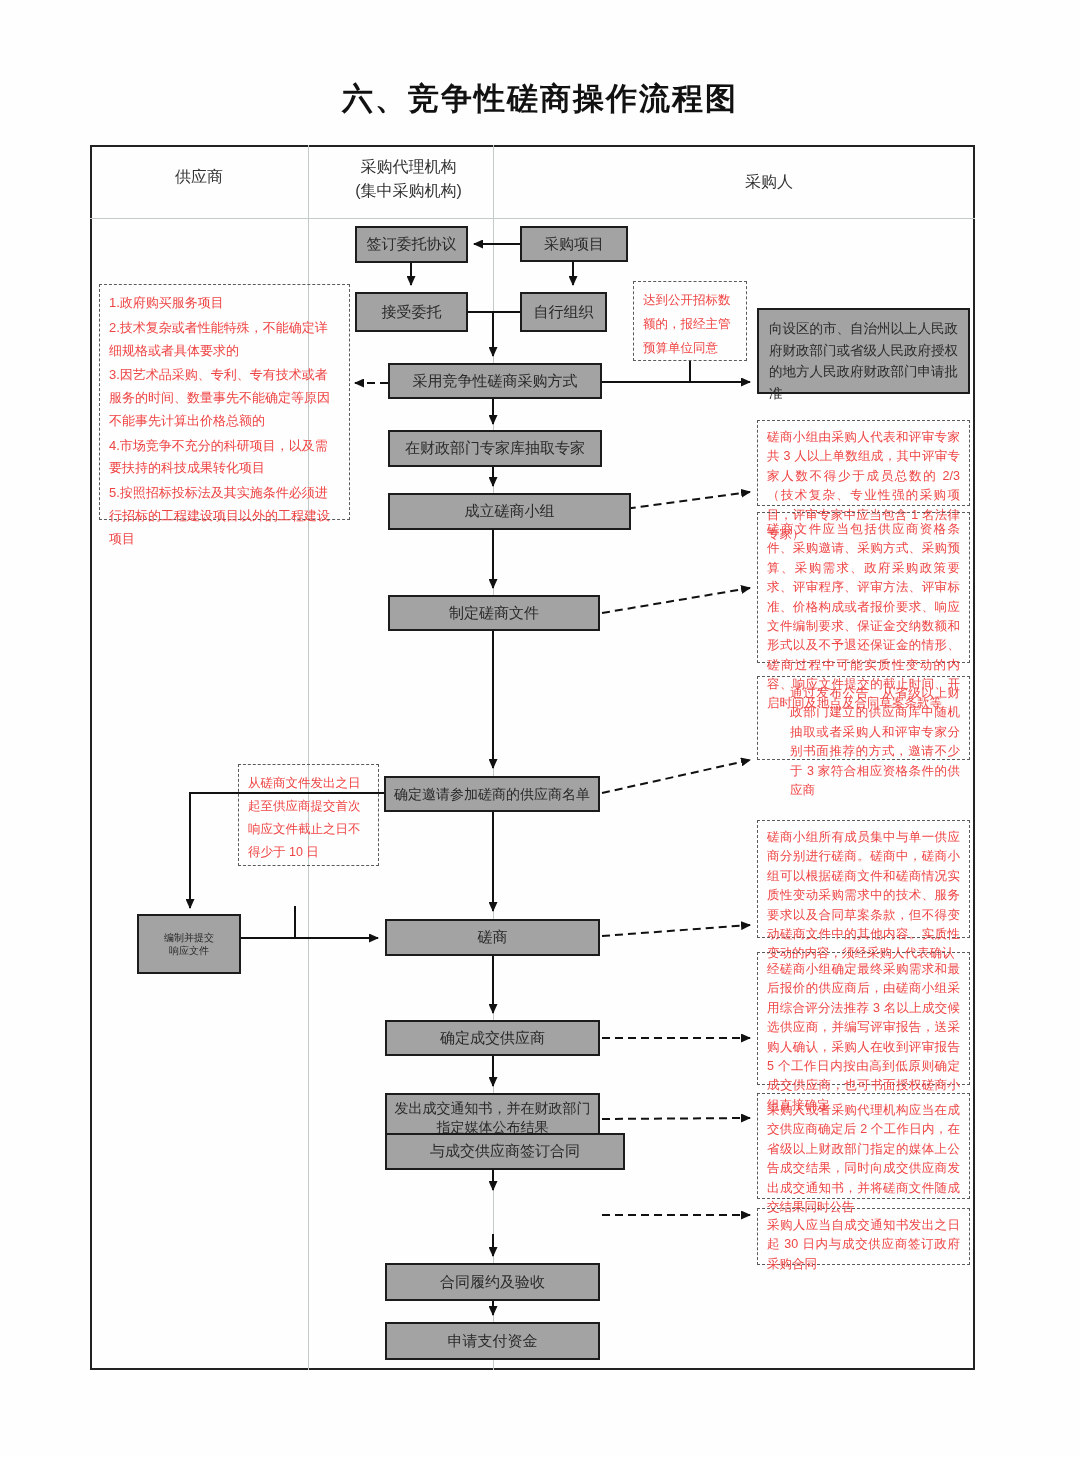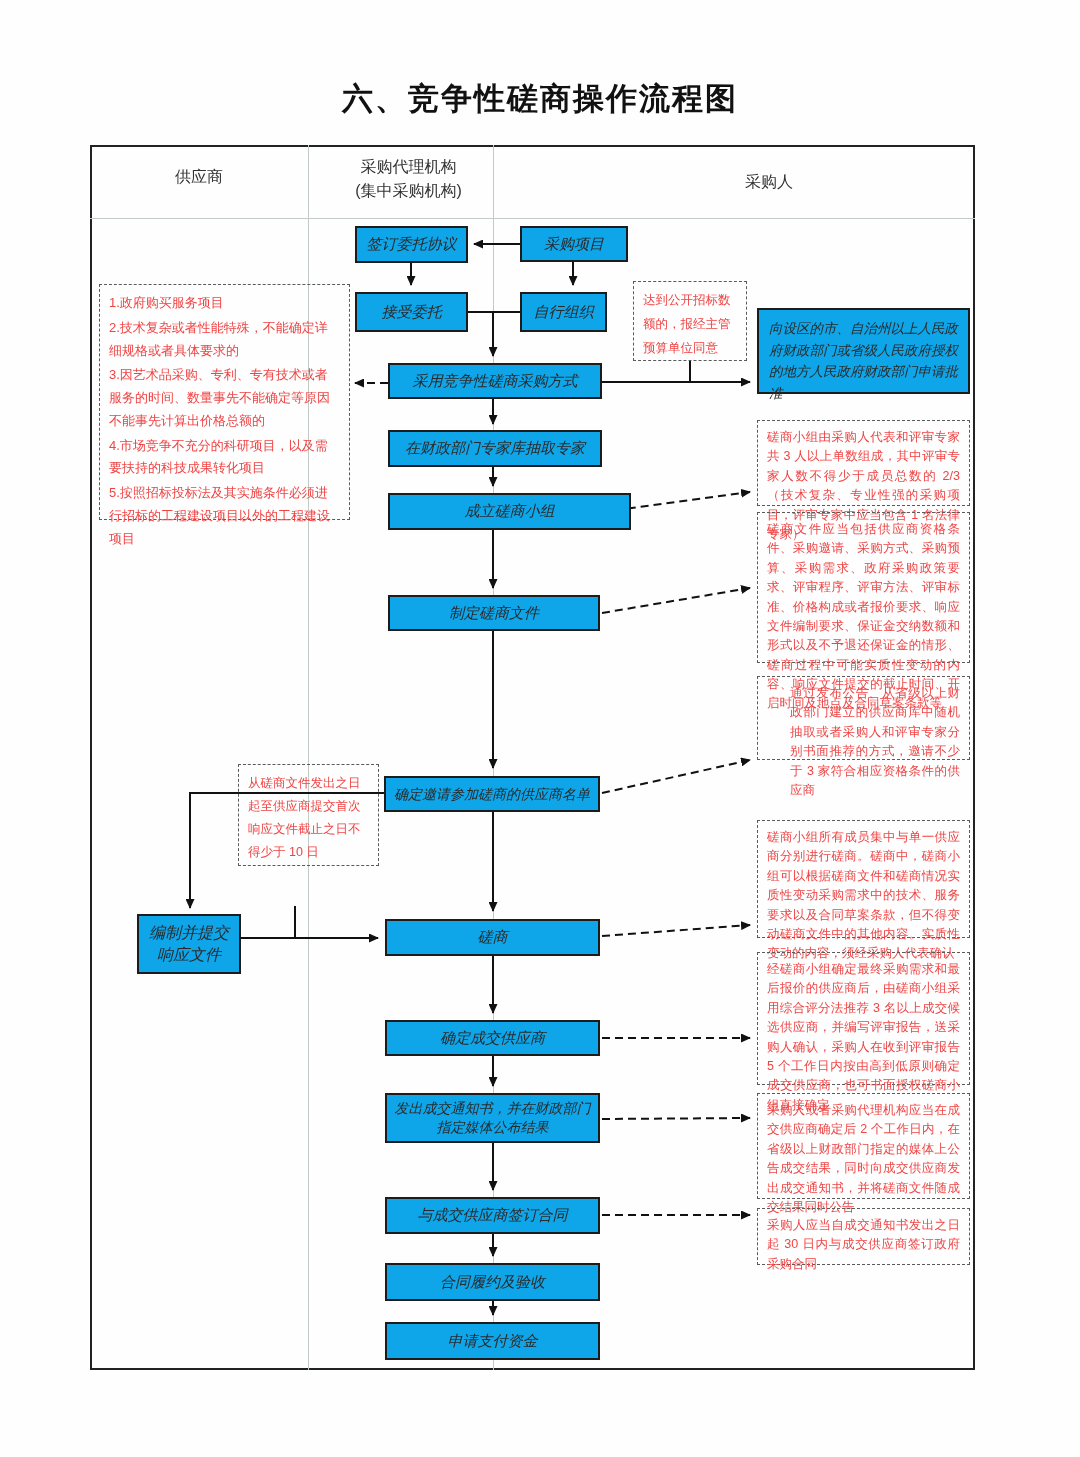--- a/index.html
+++ b/index.html
@@ -6,23 +6,23 @@
   body{font-family:"Liberation Sans","DejaVu Sans",sans-serif;color:#1e1e1e;}
   #stage{position:relative;width:1080px;height:1457px;background:#fefefe;overflow:hidden;}
   .title{position:absolute;left:0;top:78px;width:1080px;text-align:center;
          font-size:31px;font-weight:bold;letter-spacing:2px;color:#111;}
   .frame{position:absolute;left:90px;top:145px;width:885px;height:1225px;
          border:2px solid #222;box-sizing:border-box;background:transparent;z-index:1;}
   .vdiv{position:absolute;top:145px;width:1px;height:1225px;background:#c3cbc6;z-index:1;}
   .hdiv{position:absolute;left:90px;top:218px;width:885px;height:1px;background:#c3cbc6;z-index:1;}
   .colhead{position:absolute;z-index:2;text-align:center;font-size:16px;color:#333;line-height:1.5;}
   svg.wires{position:absolute;left:0;top:0;z-index:2;}
-  .node{position:absolute;z-index:3;background:#0ea5e9;border:2px solid #1c1c1c;box-sizing:border-box;
+  .node{position:absolute;z-index:3;background:#a3a3a3;border:2px solid #1c1c1c;box-sizing:border-box;
         display:flex;align-items:center;justify-content:center;text-align:center;
-        font-size:15px;line-height:1.35;color:#2a2a2a;padding:2px 6px;font-style:italic;}
+        font-size:15px;line-height:1.35;color:#2a2a2a;padding:2px 6px;}
   .node.small-font{font-size:14px;}
   .node.blocktext{display:block;text-align:justify;font-size:13.5px;line-height:1.6;padding:8px 10px;}
   .note{position:absolute;z-index:3;border:1px dashed #5a5a5a;box-sizing:border-box;background:transparent;
         font-size:12.5px;line-height:1.55;color:#ef4444;padding:7px 9px;text-align:justify;}
   .note.center{text-align:left;line-height:1.9;}
   .cond-line{margin:0 0 2px 0;line-height:1.75;}
 </style>
 </head>
 <body>
 
@@ -87,25 +87,25 @@
   <div class="node" style="left:355px;top:292px;width:113px;height:40px;">接受委托</div>
   <div class="node" style="left:520px;top:292px;width:87px;height:40px;">自行组织</div>
   <div class="node" style="left:388px;top:363px;width:214px;height:36px;">采用竞争性磋商采购方式</div>
   <div class="node" style="left:388px;top:430px;width:214px;height:37px;">在财政部门专家库抽取专家</div>
   <div class="node" style="left:388px;top:493px;width:243px;height:37px;">成立磋商小组</div>
   <div class="node" style="left:388px;top:595px;width:212px;height:36px;">制定磋商文件</div>
   <div class="node small-font" style="left:384px;top:776px;width:216px;height:36px;">确定邀请参加磋商的供应商名单</div>
   <div class="node" style="left:385px;top:919px;width:215px;height:37px;">磋商</div>
   <div class="node" style="left:385px;top:1020px;width:215px;height:36px;">确定成交供应商</div>
   <div class="node small-font" style="left:385px;top:1093px;width:215px;height:50px;">发出成交通知书，并在财政部门指定媒体公布结果</div>
-  <div class="node" style="left:385px;top:1197px;width:215px;height:37px;">与成交供应商签订合同</div>
+  <div class="node" style="left:385px;top:1133px;width:240px;height:37px;">与成交供应商签订合同</div>
   <div class="node" style="left:385px;top:1263px;width:215px;height:38px;">合同履约及验收</div>
   <div class="node" style="left:385px;top:1322px;width:215px;height:38px;">申请支付资金</div>
 
-  <div class="node" style="left:137px;top:914px;width:104px;height:60px;flex-direction:column;font-size:16px;">
+  <div class="node" style="left:137px;top:914px;width:104px;height:60px;flex-direction:column;font-size:10px;">
     <div>编制并提交</div>
     <div>响应文件</div>
   </div>
 
   <div class="node blocktext" style="left:757px;top:308px;width:213px;height:86px;">向设区的市、自治州以上人民政府财政部门或省级人民政府授权的地方人民政府财政部门申请批准</div>
 
   <div class="note center" style="left:99px;top:284px;width:251px;height:236px;font-size:13px;">
     <div class="cond-line">1.政府购买服务项目</div>
     <div class="cond-line">2.技术复杂或者性能特殊，不能确定详细规格或者具体要求的</div>
     <div class="cond-line">3.因艺术品采购、专利、专有技术或者服务的时间、数量事先不能确定等原因不能事先计算出价格总额的</div>

